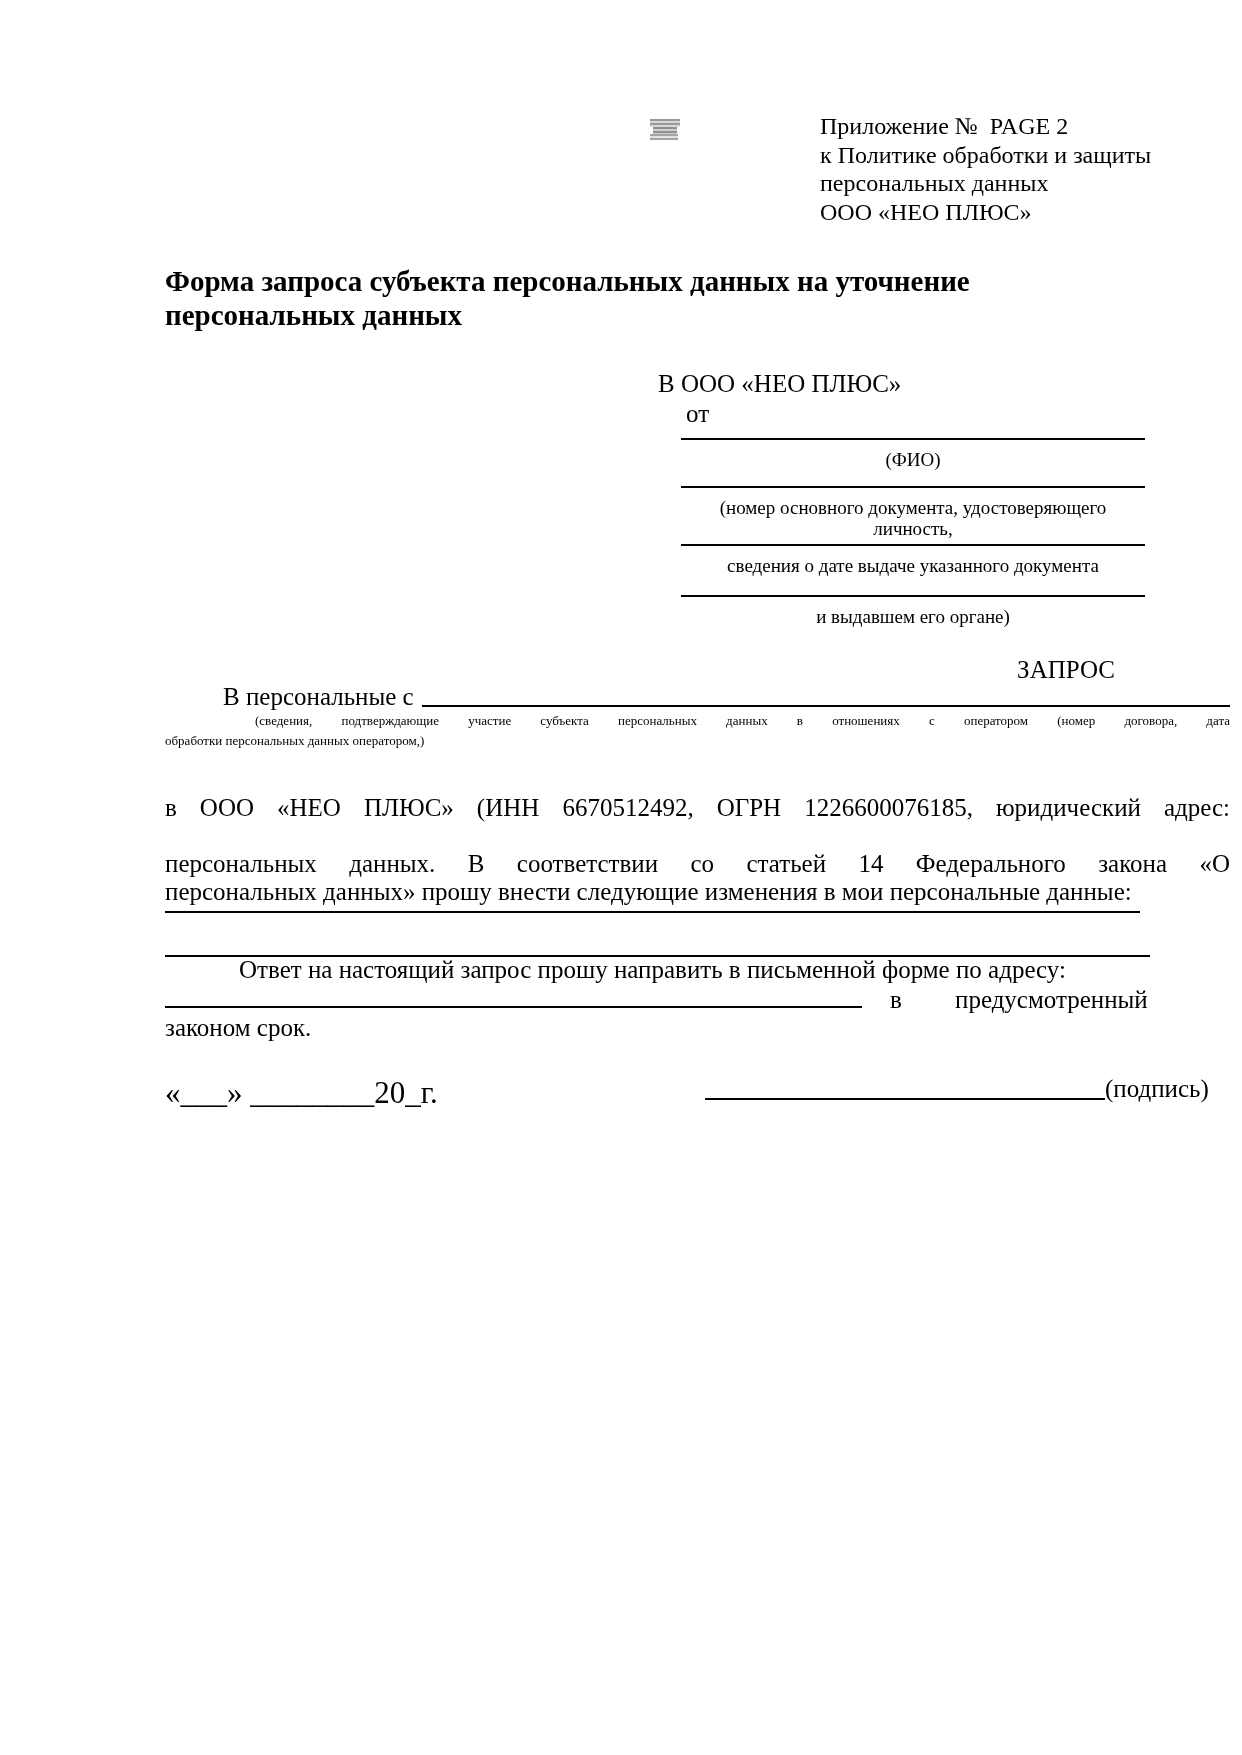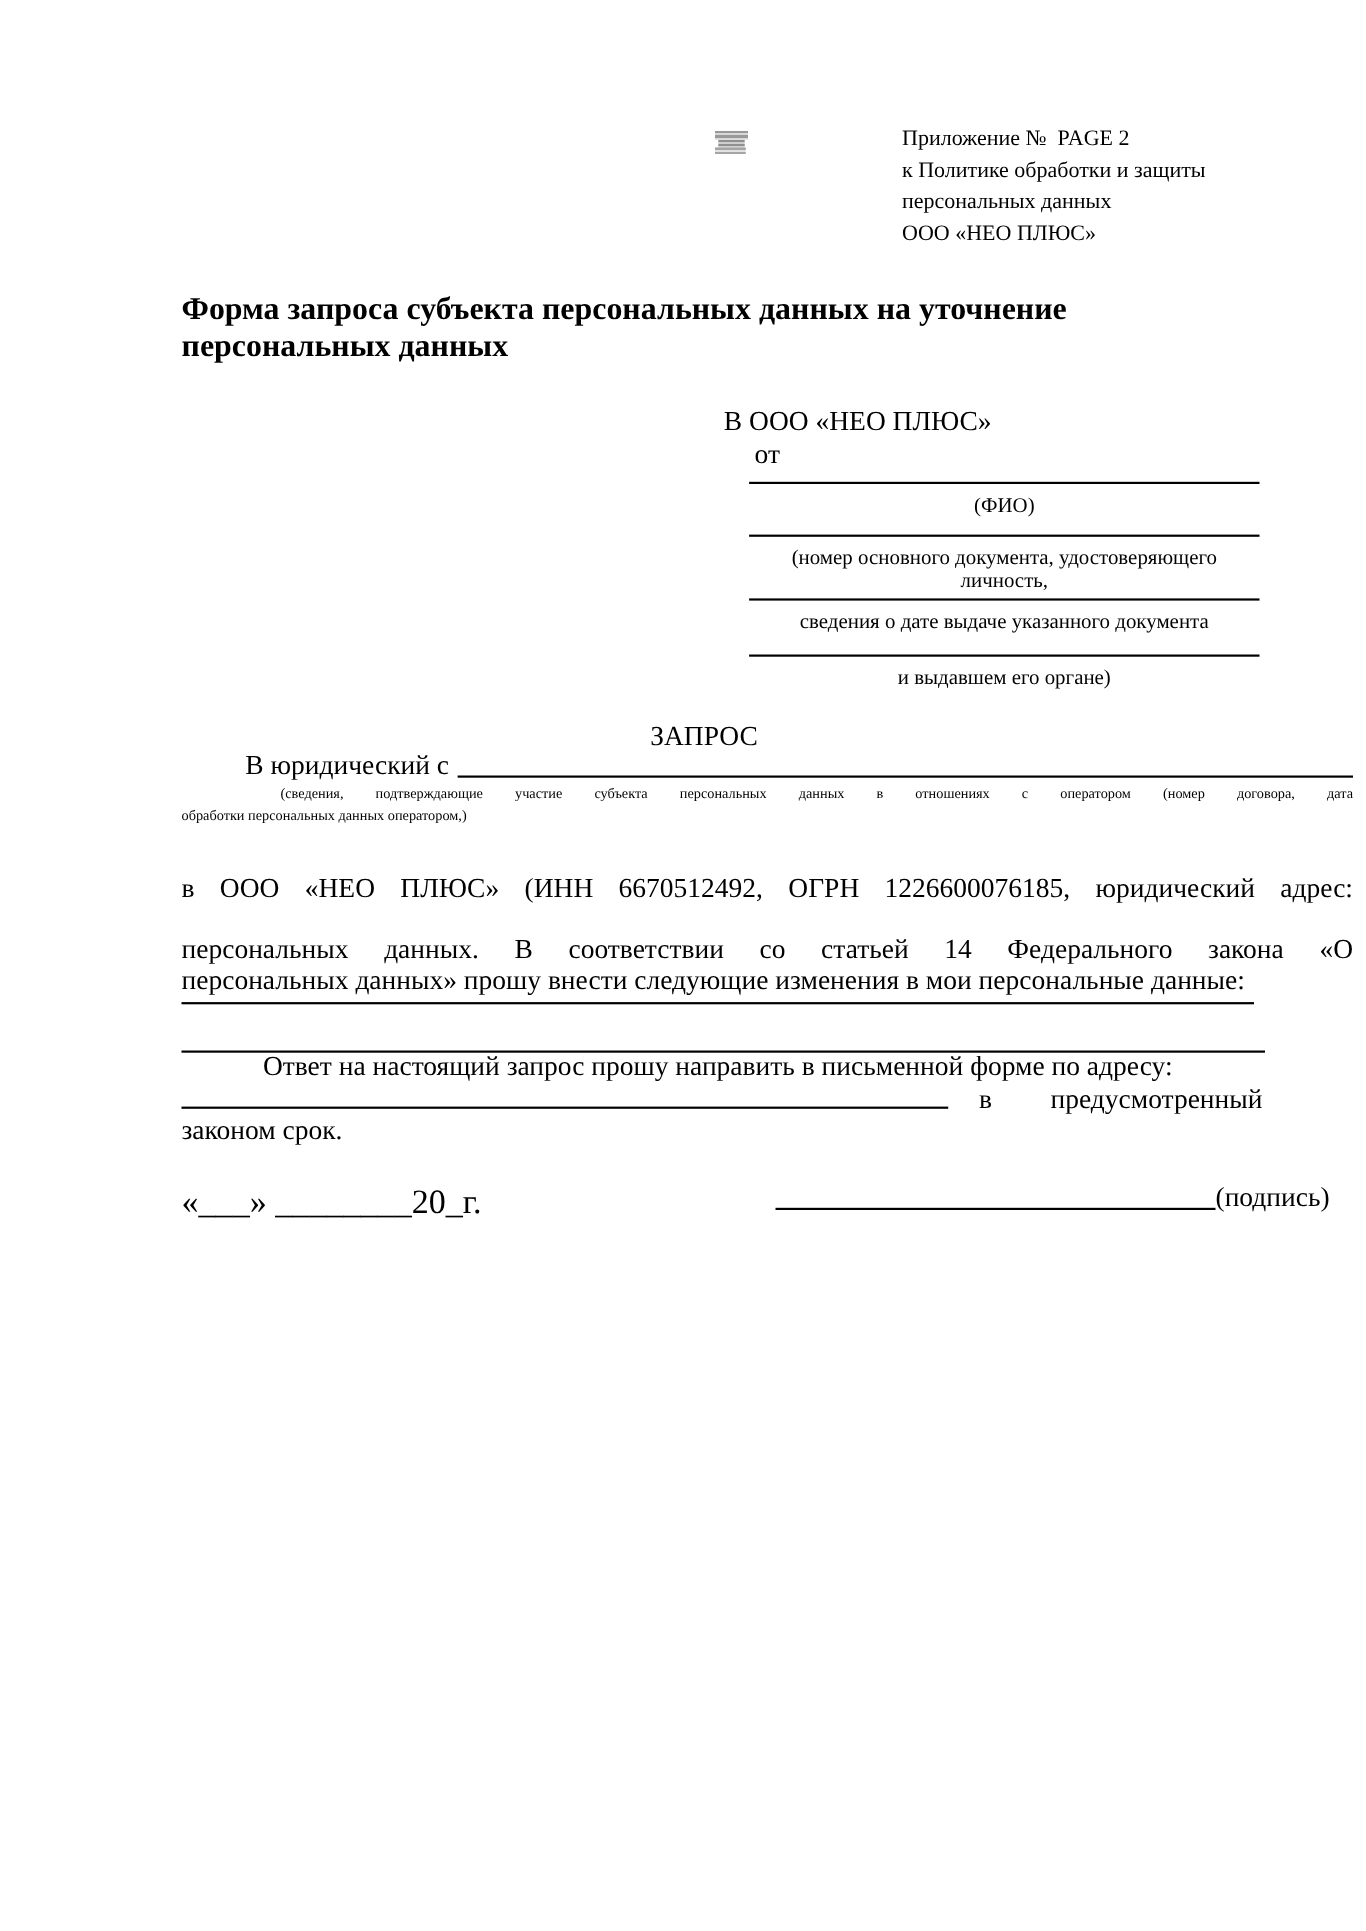--- a/index.html
+++ b/index.html
@@ -10,31 +10,31 @@
   }
   .abs{position:absolute;}
   .pre{white-space:pre-wrap;}
 
   
   .artifact{left:650px;top:119px;width:30px;height:23px;}
   .art1{width:30px;height:8px;background:repeating-linear-gradient(180deg,#9a9a9a 0 2px,#d8d8d8 2px 4px);}
   .art2{width:24px;height:7px;margin-left:3px;background:repeating-linear-gradient(180deg,#8f8f8f 0 2px,#cfcfcf 2px 4px);}
   .art3{width:28px;height:6px;background:repeating-linear-gradient(180deg,#a5a5a5 0 2px,#e2e2e2 2px 4px);}
 
-  .hdr{left:820px;top:112px;width:360px;font-size:20px;line-height:28.5px;}
+  .hdr{left:820px;top:112px;width:360px;font-size:24px;line-height:28.5px;}
   .title{left:165px;top:264px;width:910px;font-weight:bold;font-size:29px;line-height:34px;}
 
   .to-org{left:658px;top:370px;font-size:25px;}
   .from-lbl{left:686px;top:400px;font-size:25px;}
 
   .rule{border-bottom:2px solid #000;height:0;}
   .frule{left:681px;width:464px;}
   .fcap{left:681px;width:464px;text-align:center;font-size:19px;line-height:21px;}
 
-  .req-head{left:165px;top:656px;width:950px;text-align:center;font-size:25px;}
+  .req-head{left:165px;top:656px;width:950px;text-align:right;font-size:25px;}
 
   .intro{left:165px;top:684px;width:1065px;display:flex;align-items:flex-end;font-size:25px;line-height:26px;}
   .intro .txt{margin-left:58px;white-space:nowrap;}
   .intro .fill{flex:1;border-bottom:2px solid #000;margin-bottom:3px;margin-left:8px;}
 
   .fine{left:165px;top:711px;width:1065px;font-size:13px;line-height:19.5px;}
   .fine .jl{text-align:justify;text-align-last:justify;}
   .fine .ind{padding-left:90px;}
 
   .bodypar{left:165px;top:766px;width:1065px;font-size:25px;line-height:28.2px;}
@@ -87,21 +87,21 @@
 
   <div class="abs rule frule" style="top:544px;"></div>
   <div class="abs fcap" style="top:555px;">сведения о дате выдаче указанного документа</div>
 
   <div class="abs rule frule" style="top:595px;"></div>
   <div class="abs fcap" style="top:606px;">и выдавшем его органе)</div>
 
   <div class="abs req-head">ЗАПРОС</div>
 
   <div class="abs intro">
-    <span class="txt">В юридический с</span>
+    <span class="txt">В персональные с</span>
     <div class="fill"></div>
   </div>
 
   <div class="abs fine">
     <div class="jl ind">(сведения, подтверждающие участие субъекта персональных данных в отношениях с оператором (номер договора, дата</div>
     <div>обработки персональных данных оператором,)</div>
   </div>
 
   <div class="abs bodypar">
     <div class="jl">в ООО «НЕО ПЛЮС» (ИНН 6670512492, ОГРН 1226600076185, юридический адрес:</div>

